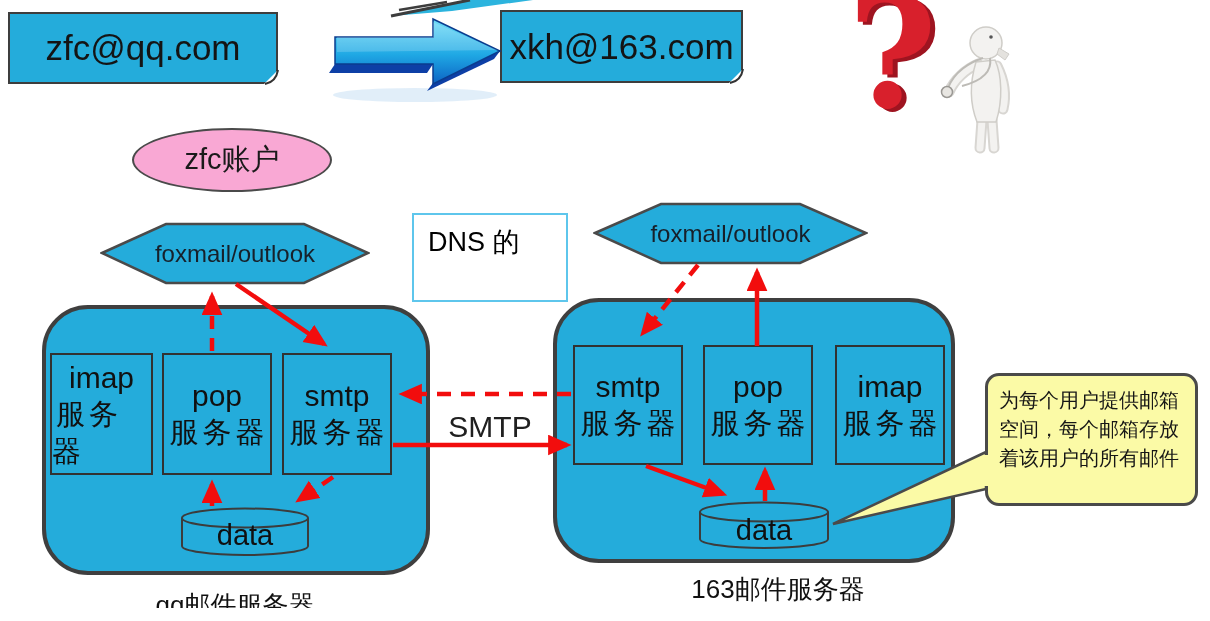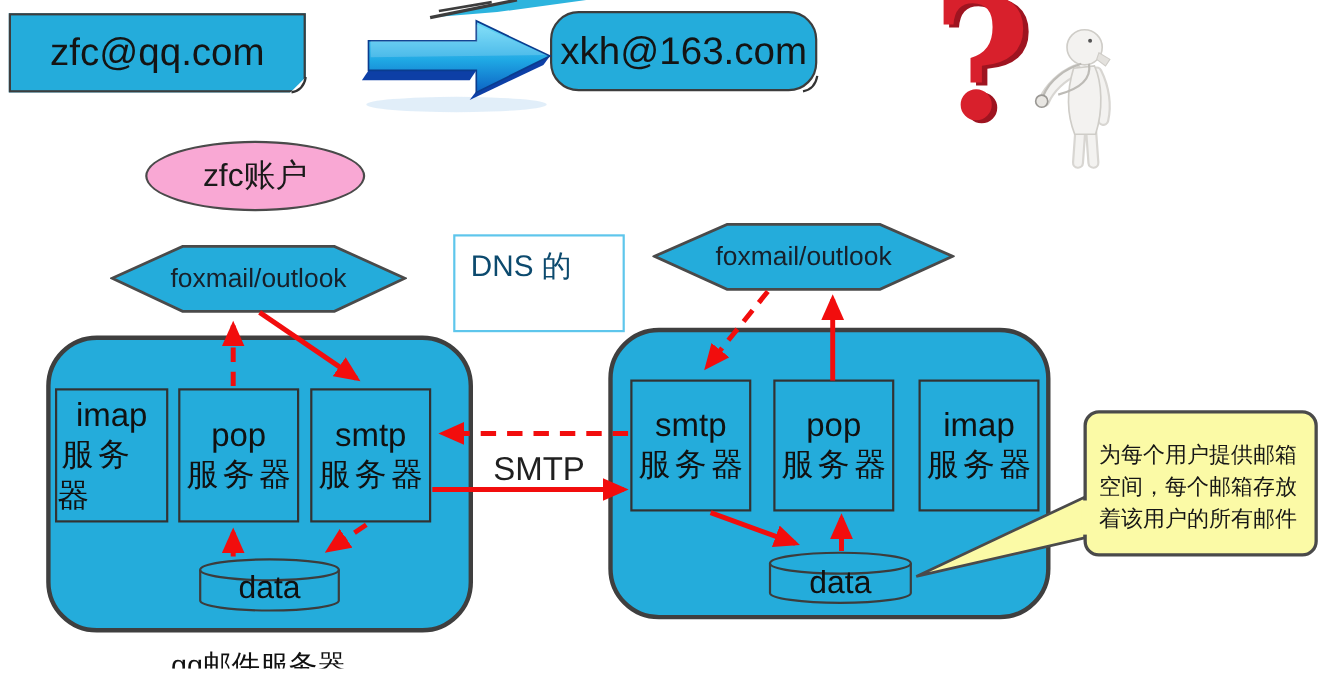--- a/index.html
+++ b/index.html
@@ -27,21 +27,21 @@
   .hexwrap{z-index:2;}
   .hexwrap svg{position:absolute;left:0;top:0;}
   .hexlabel{
     position:absolute;left:0;top:0;width:100%;height:100%;
     display:flex;align-items:center;justify-content:center;
     font-size:24px;color:#17202a;
   }
   
   .dns-box{
     background:#ffffff;border:2px solid #5ec6ec;
-    padding:8px 0 0 14px;font-size:27px;line-height:38px;color:#0c4a6e;
+    padding:8px 0 0 14px;font-size:27px;line-height:38px;color:#000000;
     z-index:2;
   }
   
   .server{
     background:#24acdb;border:4px solid #3f3f3f;border-radius:46px;
     z-index:1;
   }
   
   .svc{
     background:#24acdb;border:2px solid #323232;
@@ -54,41 +54,41 @@
   .smtp-lbl{font-size:30px;color:#202020;}
   .caption{font-size:26px;color:#111;}
   .datalbl{font-size:29px;color:#101010;}
   
   .callout{
     background:#fbfaa6;border:3px solid #4a4a4a;border-radius:14px;
     z-index:2;
   }
   .callout-text{
     z-index:10;font-size:20px;line-height:29px;color:#161616;
-    padding:27px 12px 0 14px;
+    padding:13px 12px 0 14px;
   }
   
   .qmark{
     z-index:2;font-family:"DejaVu Serif","Liberation Serif",serif;
     font-weight:bold;font-size:152px;color:#d8202c;
     text-shadow:5px 3px 0 #9e1420;line-height:1;
   }
   #overlay{position:absolute;left:0;top:0;z-index:5;pointer-events:none;}
   .txt{pointer-events:none;}
 </style>
 </head>
 <body>
 
 <div id="canvas">
 
   <div class="abs addr-box" style="left:8px;top:12px;width:270px;height:72px;">
     <span>zfc@qq.com</span>
   </div>
 
-  <div class="abs addr-box" style="left:500px;top:10px;width:243px;height:73px;border-radius:26px;">
+  <div class="abs addr-box" style="left:500px;top:10px;width:243px;height:73px;">
     <span>xkh@163.com</span>
   </div>
 
   <div class="abs qmark txt" style="left:848px;top:-22px;">?</div>
 
   <div class="abs ellipse" style="left:132px;top:128px;width:200px;height:64px;">
     <span>zfc账户</span>
   </div>
 
 
@@ -220,16 +220,17 @@
       <line x1="765" y1="501" x2="765" y2="471" marker-end="url(#ah)"></line>
     </g>
   </svg>
 
   <div class="abs plainlabel smtp-lbl txt" style="left:437px;top:410px;width:106px;">SMTP</div>
 
   <div class="abs plainlabel datalbl txt" style="left:195px;top:519px;width:100px;">data</div>
   <div class="abs plainlabel datalbl txt" style="left:714px;top:514px;width:100px;">data</div>
 
   <div class="abs plainlabel caption txt" style="left:120px;top:588px;width:230px;">qq邮件服务器</div>
+  <div class="abs plainlabel caption txt" style="left:668px;top:572px;width:220px;">163邮件服务器</div>
 
   <div class="abs callout-text txt" style="left:985px;top:373px;width:213px;">为每个用户提供邮箱空间，每个邮箱存放着该用户的所有邮件</div>
 
 </div>
 
 </body></html>

